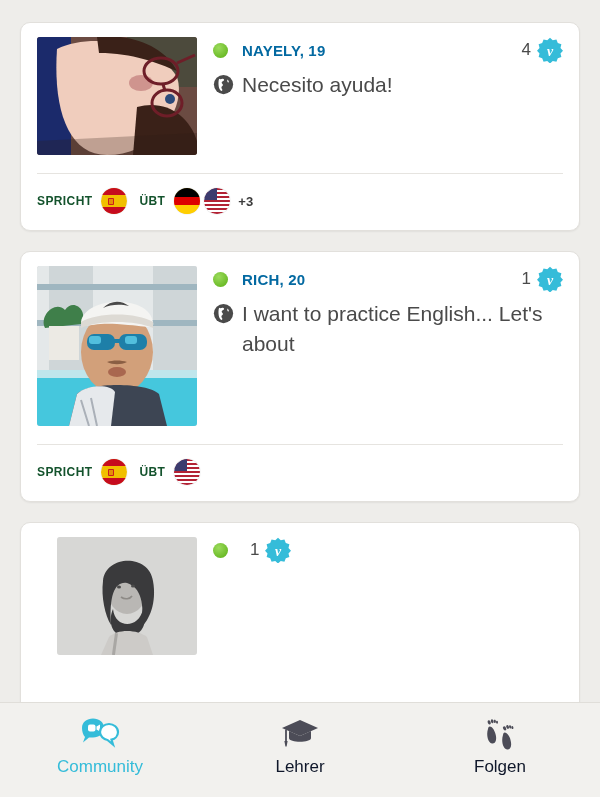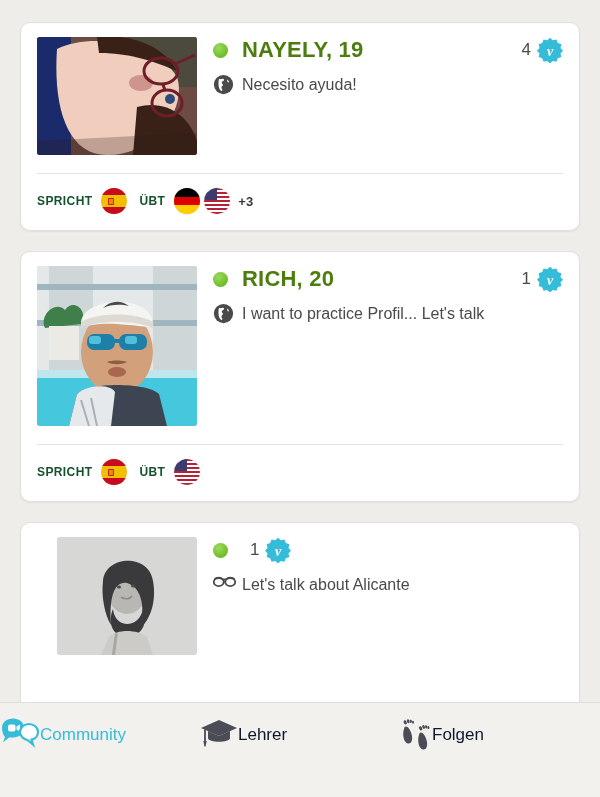--- a/index.html
+++ b/index.html
@@ -73,23 +73,23 @@
   .online-dot {
     width: 15px; height: 15px;
     border-radius: 50%;
     background: #72c02c;
     background-image: radial-gradient(circle at 38% 32%, #9bdb5c 0%, #6cbb28 72%);
     flex: 0 0 auto;
     margin-right: 14px;
   }
 
   .username {
-    font-size: 22px;
+    font-size: 15px;
     font-weight: bold;
-    color: #4d7c0f;
+    color: #0369a1;
     letter-spacing: 0.2px;
     white-space: nowrap;
     flex: 1 1 auto;
   }
 
   .count-wrap {
     display: flex;
     align-items: center;
     flex: 0 0 auto;
     margin-left: 8px;
@@ -111,21 +111,21 @@
 
   .status-icon {
     flex: 0 0 auto;
     width: 21px; height: 21px;
     margin-right: 8px;
     margin-top: 4px;
   }
   .status-icon svg { display: block; width: 21px; height: 21px; }
 
   .status-text {
-    font-size: 16px;
+    font-size: 21px;
     color: #4a4a4a;
     line-height: 30px;
     word-wrap: break-word;
   }
 
   
   .divider {
     height: 1px;
     background: #e6e4e0;
     margin: 12px 16px 0 16px;
@@ -173,21 +173,21 @@
     background: #f2f1ee;
     border-top: 1px solid #e0ded9;
     display: flex;
     align-items: flex-start;
     padding-top: 10px;
   }
 
   .tab {
     flex: 1 1 0;
     display: flex;
-    flex-direction: row;
+    flex-direction: column;
     align-items: center;
     justify-content: flex-start;
     cursor: pointer;
   }
 
   .tab-icon {
     height: 40px;
     display: flex;
     align-items: center;
     justify-content: center;
@@ -349,21 +349,21 @@
         </div>
 
         <div class="status-row">
           <span class="status-icon">
             <svg viewBox="0 0 24 24" aria-hidden="true">
               <circle cx="12" cy="12" r="11" fill="#4a4a4a"></circle>
               <path d="M7 5.5 C9 6.5 10 5 12 5.8 C13.3 6.3 12.6 8 11.2 8.4 C9.6 8.9 9.6 10.6 10.8 11.4 C11.7 12 11.4 13.6 10.4 14 C9.2 14.5 9.6 16.4 10.4 17.4 C11 18.2 10.6 19.3 9.8 19.3 C8.4 19.2 7 17 6.6 14.6 C6.2 12 6 8 7 5.5 Z" fill="#ffffff"></path>
               <path d="M16.4 6.4 C17.8 7.3 18.6 9 17.8 9.6 C17 10.2 16 9 16.4 6.4 Z" fill="#ffffff"></path>
             </svg>
           </span>
-          <span class="status-text">I want to practice Profil... Let's talk</span>
+          <span class="status-text">I want to practice English... Let's about</span>
         </div>
       </div>
     </div>
 
     <div class="divider"></div>
 
     <div class="lang-row">
       <span class="lang-label">SPRICHT</span>
       <span class="flag">
         <svg viewBox="0 0 26 26" aria-hidden="true">
@@ -421,31 +421,20 @@
             <span class="count">1</span>
             <span>
               <svg class="badge" viewBox="0 0 32 32" aria-hidden="true">
                 <path d="M16 1 L19.4 4.1 L23.9 3.2 L25.6 7.5 L30 9 L28.9 13.4 L32 16.8 L28.9 20.2 L30 24.6 L25.6 26.1 L23.9 30.4 L19.4 29.5 L16 32.6 L12.6 29.5 L8.1 30.4 L6.4 26.1 L2 24.6 L3.1 20.2 L0 16.8 L3.1 13.4 L2 9 L6.4 7.5 L8.1 3.2 L12.6 4.1 Z" fill="#35bcd9"></path>
                 <text x="16" y="23" text-anchor="middle" font-family="Liberation Serif, serif" font-style="italic" font-weight="bold" font-size="17" fill="#ffffff">v</text>
               </svg>
             </span>
           </span>
         </div>
 
-        <div class="status-row">
-          <span class="status-icon">
-            <svg viewBox="0 0 26 16" aria-hidden="true" style="width:23px;height:15px;">
-              <path d="M1.5 5.5 C4 3 9 3 11 5.5 L15 5.5 C17 3 22 3 24.5 5.5" stroke="#4a4a4a" stroke-width="1.8" fill="none"></path>
-              <ellipse cx="6.5" cy="8.6" rx="5.6" ry="4.5" fill="none" stroke="#4a4a4a" stroke-width="2"></ellipse>
-              <ellipse cx="19.5" cy="8.6" rx="5.6" ry="4.5" fill="none" stroke="#4a4a4a" stroke-width="2"></ellipse>
-              <path d="M12.1 8 L13.9 8" stroke="#4a4a4a" stroke-width="2"></path>
-            </svg>
-          </span>
-          <span class="status-text">Let's talk about Alicante</span>
-        </div>
       </div>
     </div>
 
     <div class="divider" style="visibility:hidden;"></div>
     <div class="lang-row"></div>
   </div>
 
 </div>
 
 <div id="tabbar">

